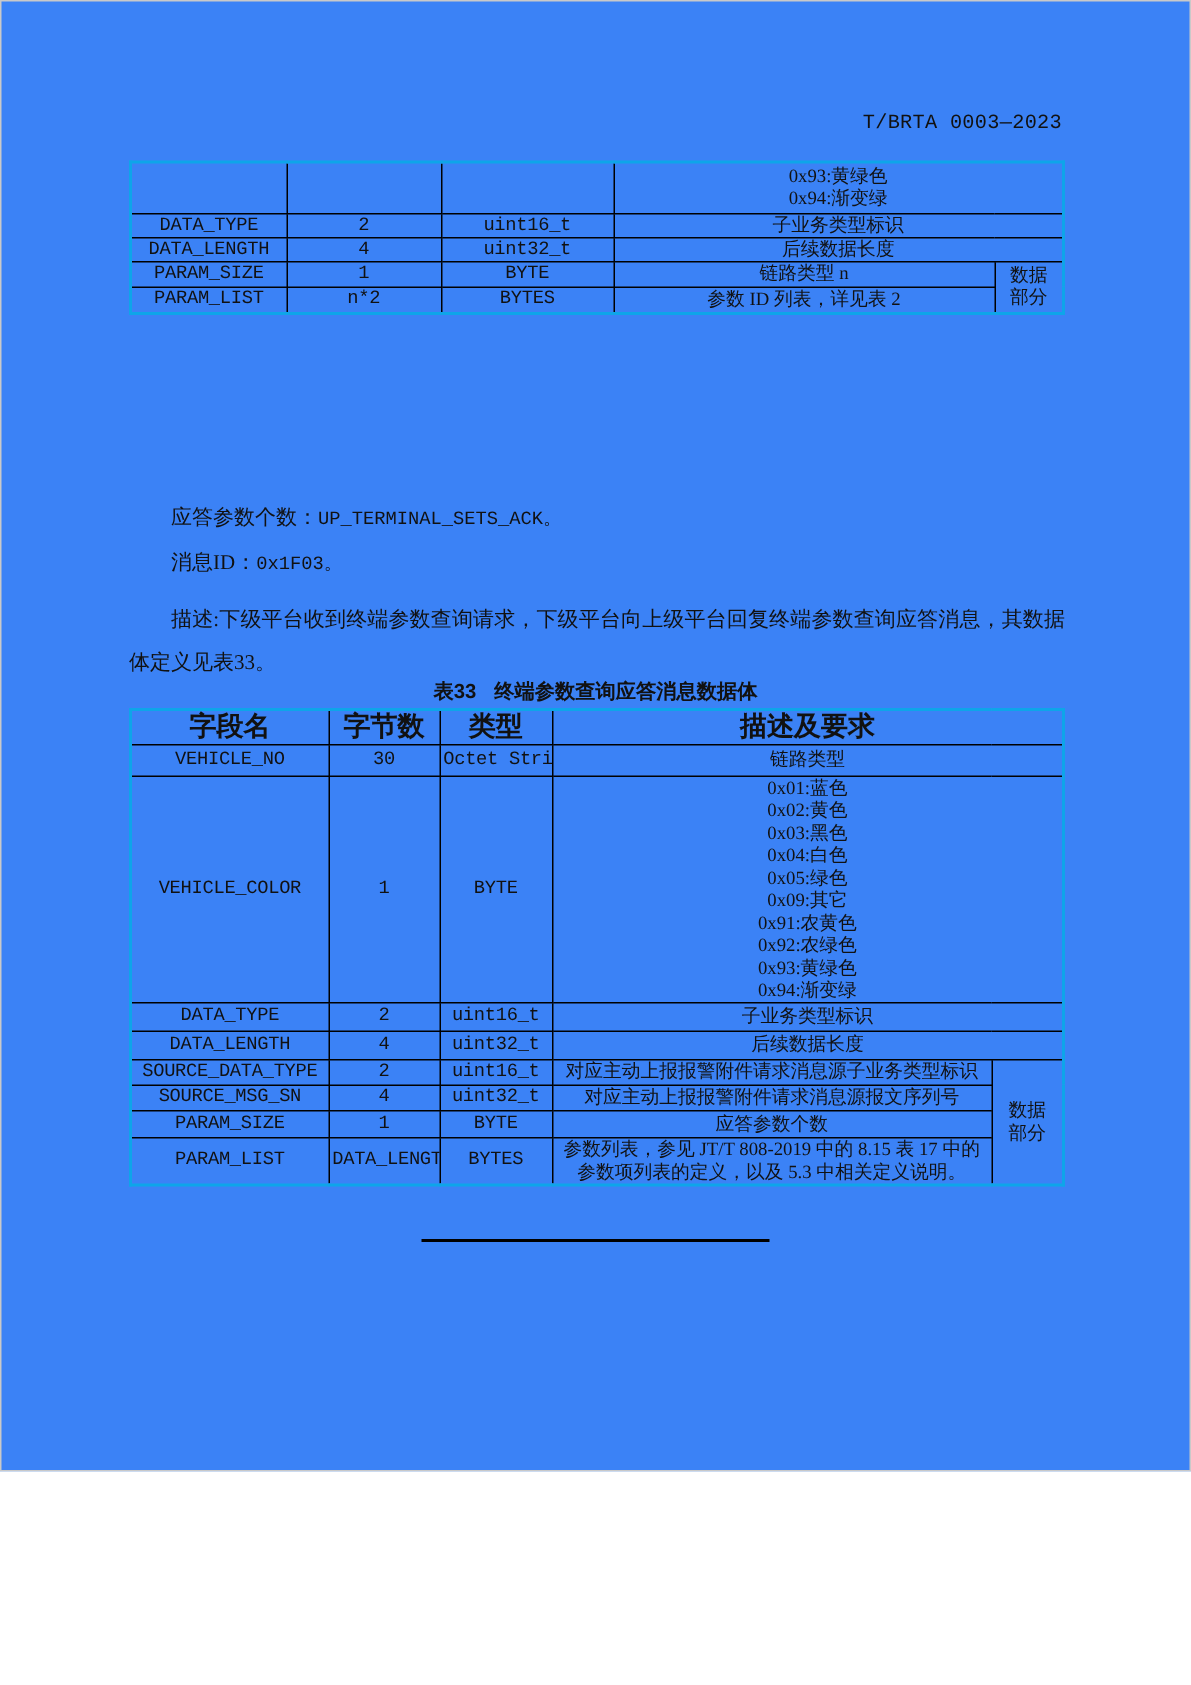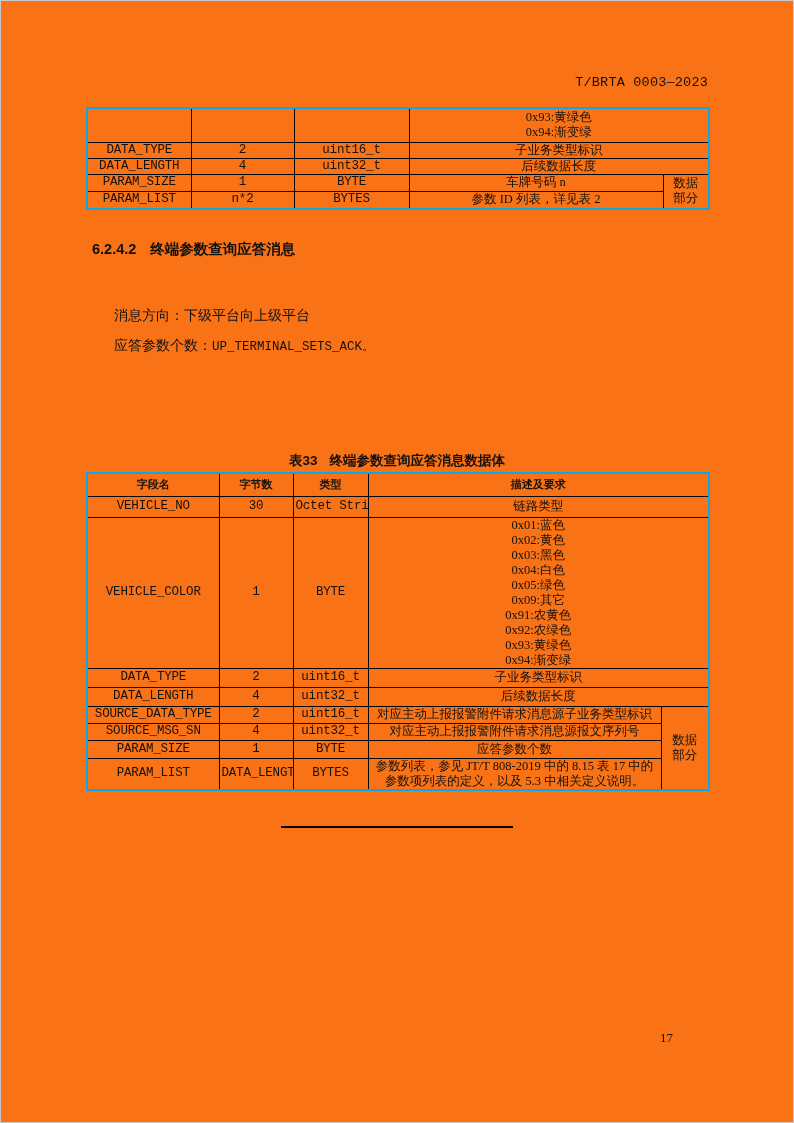--- a/index.html
+++ b/index.html
@@ -1,17 +1,17 @@
 <!DOCTYPE html>
 <html><head>
 <meta charset="utf-8">
 <style>
   html,body { margin:0; padding:0; background:#ffffff; }
   .page {
-    position:relative; width:794px; height:1123px; background:#f97316;
+    position:relative; width:794px; height:981px; background:#3b82f6;
     box-shadow: inset 0 0 0 1px #c9c9c9;
     color:#111; font-family:"Liberation Serif", serif; overflow:hidden;
   }
   .abs { position:absolute; }
 
   
   .std-no {
     top:75px; left:86px; width:622px; text-align:right;
     font-family:"Liberation Mono", monospace; font-size:13.5px; color:#111;
     letter-spacing:0.2px;
@@ -20,21 +20,21 @@
   
   table.doc-table {
     border-collapse:collapse; table-layout:fixed;
     border:2px solid #0ea5e9;
   }
   table.doc-table td, table.doc-table th {
     border:1px solid #000; padding:0 2px; text-align:center; vertical-align:middle;
     font-size:12.5px; line-height:15px; overflow:hidden;
   }
   table.doc-table th {
-    font-family:"Liberation Sans", sans-serif; font-weight:700; font-size:11px;
+    font-family:"Liberation Sans", sans-serif; font-weight:700; font-size:18px;
   }
   td.code { font-family:"Liberation Mono", monospace; font-size:11px; letter-spacing:-0.2px; white-space:nowrap; }
   td.multi { white-space:pre-line; line-height:14.5px; }
   td.multi2 { white-space:pre-line; line-height:16px; }
   td.group-cell { white-space:pre-line; line-height:19px; font-size:12.5px; }
   td.wrap2 { line-height:13.5px; }
 
   #table1 { top:107px; left:86px; width:622px; }
   #table33 { top:472px; left:86px; width:622px; }
 
@@ -95,39 +95,37 @@
     <tr style="height:16px">
       <td class="code">DATA_LENGTH</td>
       <td class="code">4</td>
       <td class="code">uint32_t</td>
       <td colspan="2">后续数据长度</td>
     </tr>
     <tr style="height:17px">
       <td class="code">PARAM_SIZE</td>
       <td class="code">1</td>
       <td class="code">BYTE</td>
-      <td>车牌号码 n</td>
+      <td>链路类型 n</td>
       <td rowspan="2" class="group-cell">数据
 部分</td>
     </tr>
     <tr style="height:18px">
       <td class="code">PARAM_LIST</td>
       <td class="code">n*2</td>
       <td class="code">BYTES</td>
       <td>参数 ID 列表，详见表 2</td>
     </tr>
   </tbody>
     </table>
 
-  <div class="abs section-heading">
-    <span class="num">6.2.4.2</span><span>终端参数查询应答消息</span>
-  </div>
-
-  <div class="abs para" id="p-direction"><span class="indent"></span><span>消息方向：下级平台向上级平台</span></div>
+
   <div class="abs para" id="p-business"><span class="indent"></span><span>应答参数个数：</span><span class="pval">UP_TERMINAL_SETS_ACK。</span></div>
+  <div class="abs para" id="p-msgid"><span class="indent"></span><span>消息ID：</span><span class="pval">0x1F03。</span></div>
+  <div class="abs para" id="p-desc">描述:下级平台收到终端参数查询请求，下级平台向上级平台回复终端参数查询应答消息，其数据体定义见表33。</div>
 
   <div class="abs tbl-caption">
     <span class="cap-label">表33</span><span>终端参数查询应答消息数据体</span>
   </div>
 
   <table class="doc-table abs" id="table33">
     <colgroup>
         <col style="width:132px">
         <col style="width:74px">
         <col style="width:75px">

